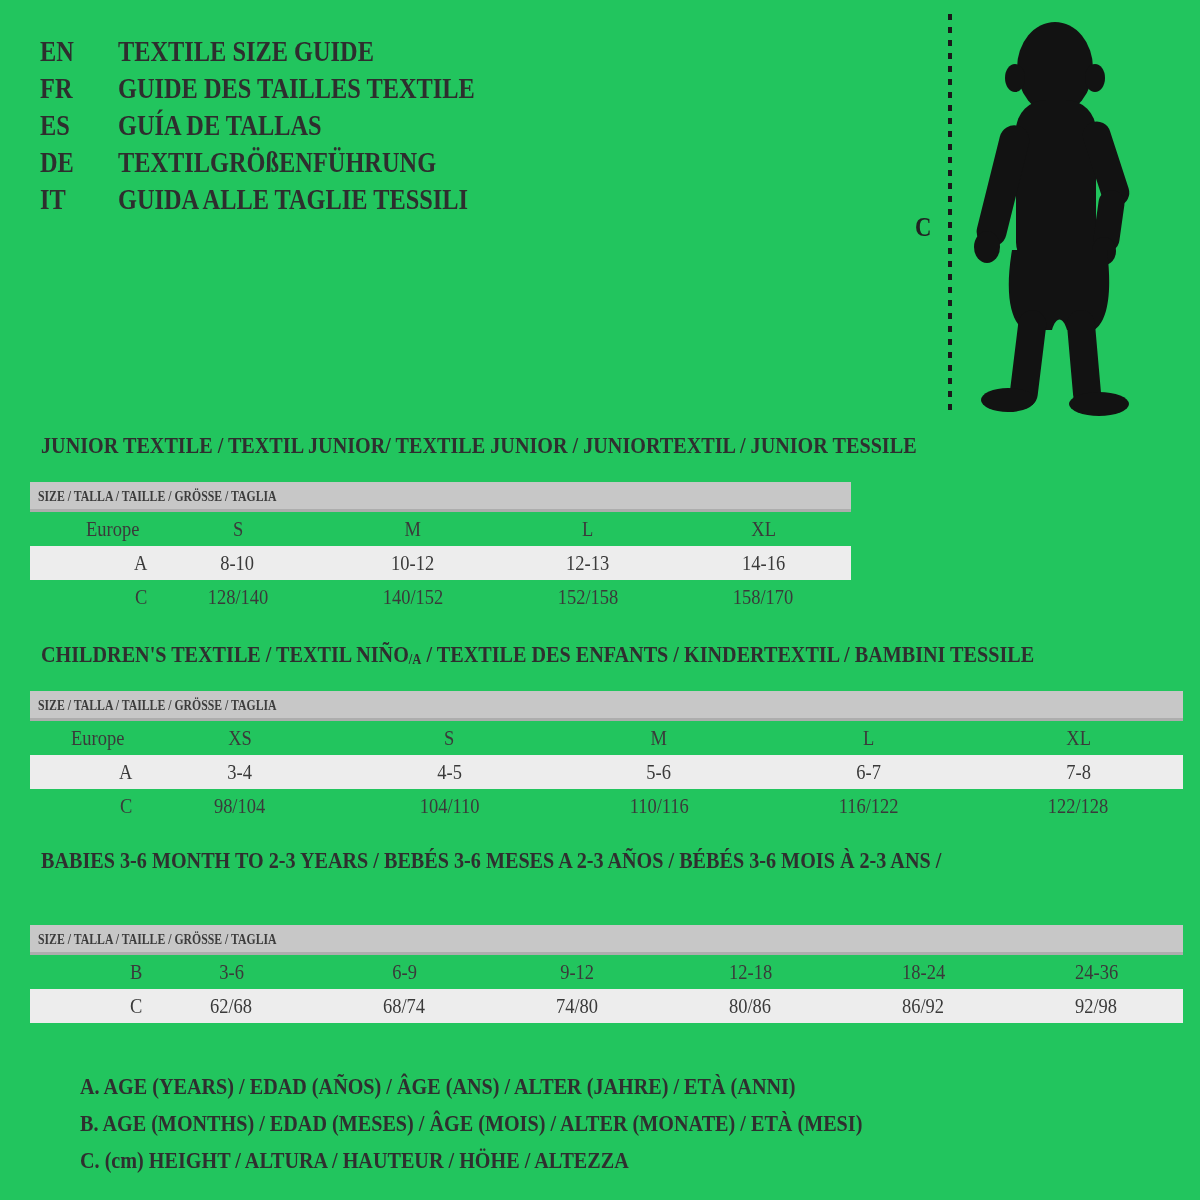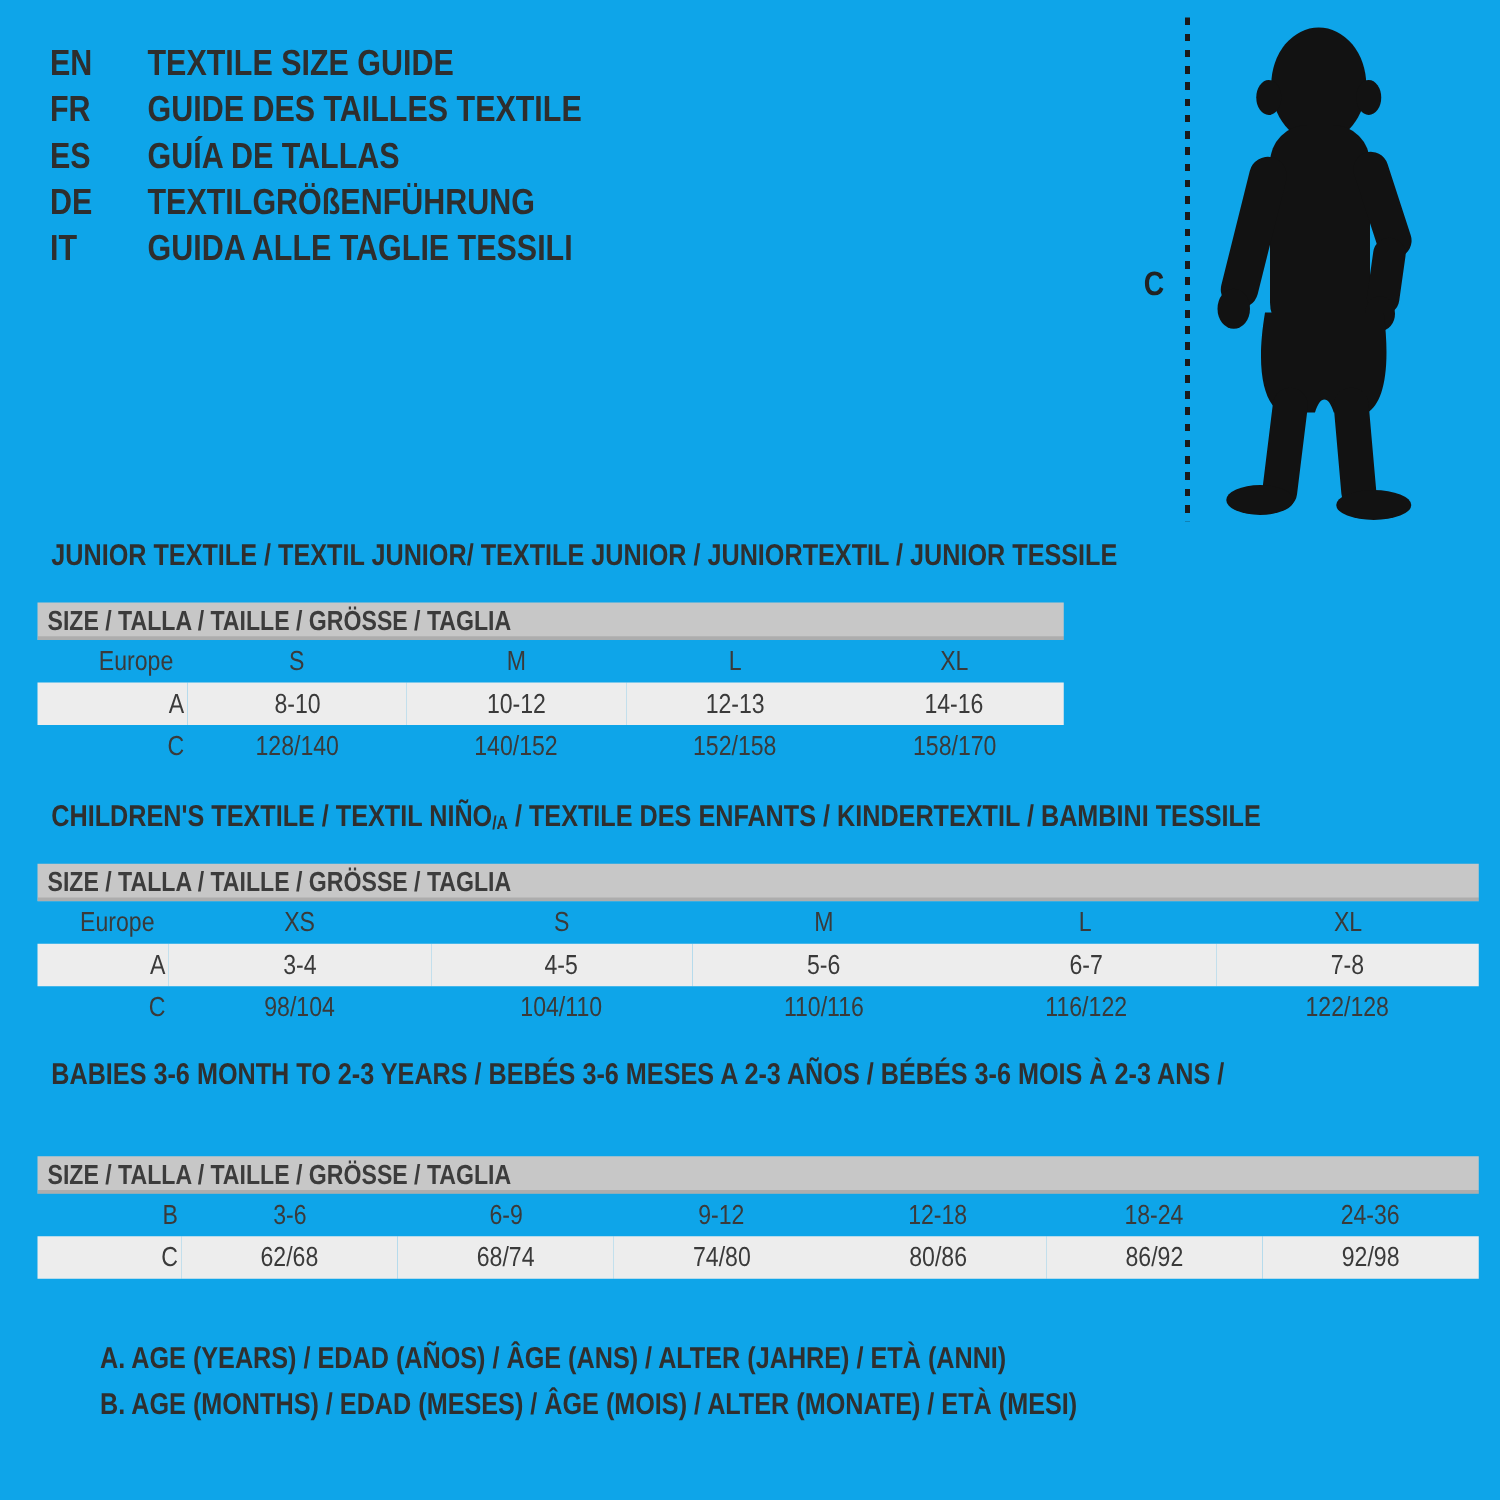--- a/index.html
+++ b/index.html
@@ -1,18 +1,18 @@
 <!DOCTYPE html>
 <html><head>
 <meta charset="utf-8">
 <style>
   html,body { margin:0; padding:0; background:#ffffff; }
   .page {
-    position:relative; width:1200px; height:1200px; background:#0ea5e9;
-    overflow:hidden; font-family:Liberation Sans, sans-serif; color:#3a3a3a;
+    position:relative; width:1200px; height:1200px; background:#22c55e;
+    overflow:hidden; font-family:Liberation Serif, serif; color:#3a3a3a;
   }
   
   .cx  { display:inline-block; transform:scaleX(0.84); transform-origin:0 50%; white-space:nowrap; }
   .cxc { display:inline-block; transform:scaleX(0.84); transform-origin:50% 50%; white-space:nowrap; }
 
   
   .langs { position:absolute; left:40px; top:33px; }
   .lang-row { display:flex; align-items:center; height:37px; font-size:29px; font-weight:bold; color:#2e2e2e; }
   .lang-code { flex:0 0 78px; }
 
@@ -28,21 +28,21 @@
   .t-children-title { top:641px;text-align:center; }
   .t-babies-title1 { top:847px; }
   .t-babies-title2 { top:885px; }
   .sub-a { font-size:15px; vertical-align:-2px; letter-spacing:0; }
 
   
   .size-table { position:absolute; left:30px; border-collapse:collapse; table-layout:fixed; }
   .size-table td { padding:0; height:34px; vertical-align:middle; text-align:center; font-size:22px; color:#3a3a3a; }
   .size-table td.lbl { text-align:right; padding-left:10px; }
   .bar-row td { background:#c7c7c7; height:30px; text-align:left; padding-left:8px;
-    font-weight:bold; font-size:22px; color:#3c3c3c; box-shadow:inset 0 -3px 0 rgba(0,0,0,0.13); }
+    font-weight:bold; font-size:14px; color:#3c3c3c; box-shadow:inset 0 -3px 0 rgba(0,0,0,0.13); }
   .r-alt td { background:#ededed; }
   .t-junior   { top:482px; width:821px; }
   .t-children { top:691px; width:1153px; }
   .t-babies   { top:925px; width:1153px; }
   .t-junior   col.c-lbl { width:120px; }
   .t-children col.c-lbl { width:105px; }
   .t-babies   col.c-lbl { width:115px; }
 
   
   .legend { position:absolute; left:41px; top:1068px; }
@@ -213,15 +213,16 @@
         <td><span class="cxc">80/86</span></td>
         <td><span class="cxc">86/92</span></td>
         <td><span class="cxc">92/98</span></td>
       </tr>
     </tbody>
   </table>
 
   <div class="legend">
     <div class="legend-line"><span class="cx">A. AGE (YEARS) / EDAD (AÑOS) / ÂGE (ANS) / ALTER (JAHRE) / ETÀ (ANNI)</span></div>
     <div class="legend-line"><span class="cx">B. AGE (MONTHS) / EDAD (MESES) / ÂGE (MOIS) / ALTER (MONATE) / ETÀ (MESI)</span></div>
+    <div class="legend-line"><span class="cx">C. (cm) HEIGHT / ALTURA / HAUTEUR / HÖHE / ALTEZZA</span></div>
   </div>
 
 </div>
 
 </body></html>

